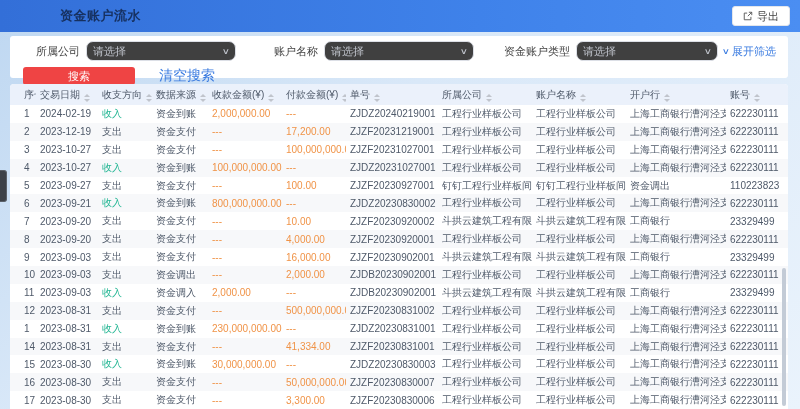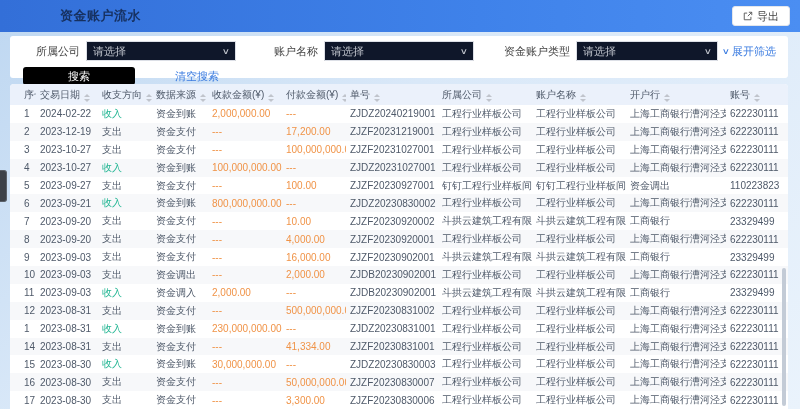--- a/index.html
+++ b/index.html
@@ -24,37 +24,37 @@
   .export-btn svg { display:block; }
   
   .filter-card {
     position:absolute; left:10px; right:12px; top:36px; height:42px;
     background:#fff; border-radius:3px; padding:4px 0 0 0;
   }
   .filter-row { display:flex; align-items:center; height:22px; padding-right:12px; }
   .f-label { font-size:11px; color:#444; white-space:nowrap; text-align:right; }
   .lbl1 { width:70px; } .lbl2 { width:56px; margin-left:26px; } .lbl3 { width:76px; margin-left:20px;font-family:Liberation Mono, monospace; }
   .select {
-    margin-left:6px; height:20px; border:1px solid #dcdfe6; border-radius:1px; background:#0f172a;
+    margin-left:6px; height:20px; border:1px solid #dcdfe6; border-radius:7px; background:#404040;
     display:flex; align-items:center; padding:0 6px; cursor:pointer;
   }
   .sel1 { width:150px; } .sel2 { width:150px; } .sel3 { width:142px; }
   .select .ph { color:#c0c4cc; font-size:11px; flex:1; }
   .select .chev { color:#c0c4cc; font-size:8px; transform:scaleX(1.4); }
   .expand-link {
     margin-left:auto; color:#3a7be0; font-size:11px; display:flex; align-items:center; gap:3px;
     cursor:pointer; white-space:nowrap;
   }
   .expand-link .chev { font-size:8px; transform:scaleX(1.4); }
   .action-row { display:flex; align-items:center; margin-top:5px; padding-left:13px; }
   .search-btn {
-    width:112px; height:18px; background:#000000; color:#fff; border:none; border-radius:3px;
+    width:112px; height:18px; background:#ef4444; color:#fff; border:none; border-radius:3px;
     font-size:11px; cursor:pointer; line-height:18px; text-align:center;
   }
-  .clear-btn { margin-left:40px; color:#3a7be0; font-size:11px; background:none; border:none; cursor:pointer; }
+  .clear-btn { margin-left:24px; color:#3a7be0; font-size:14px; background:none; border:none; cursor:pointer; }
   
   .table-card {
     position:absolute; left:10px; right:12px; top:84px; bottom:0;
     background:#fff; border-radius:4px 4px 0 0; overflow:hidden;
   }
   table { border-collapse:collapse; table-layout:fixed; width:778px; }
   thead th {
     height:21px; background:#ebf1fb; color:#4e5969; font-size:10px; font-weight:normal;
     text-align:left; padding:0 4px; white-space:nowrap; overflow:hidden;
   }
@@ -181,21 +181,21 @@
             </span></th>
           <th><span>账号</span><span class="sort">
               <i class="up"></i>
               <i class="down"></i>
             </span></th>
         </tr>
       </thead>
     <tbody id="body-rows">
         <tr>
           <td>1</td>
-          <td>2024-02-22</td>
+          <td>2024-02-19</td>
           <td class="dir-in">收入</td>
           <td>资金到账</td>
           <td class="amount">2,000,000.00</td>
           <td class="amount">---</td>
           <td>ZJDZ20240219001</td>
           <td>工程行业样板公司</td>
           <td>工程行业样板公司</td>
           <td>上海工商银行漕河泾支行</td>
           <td>622230111</td>
         </tr>

